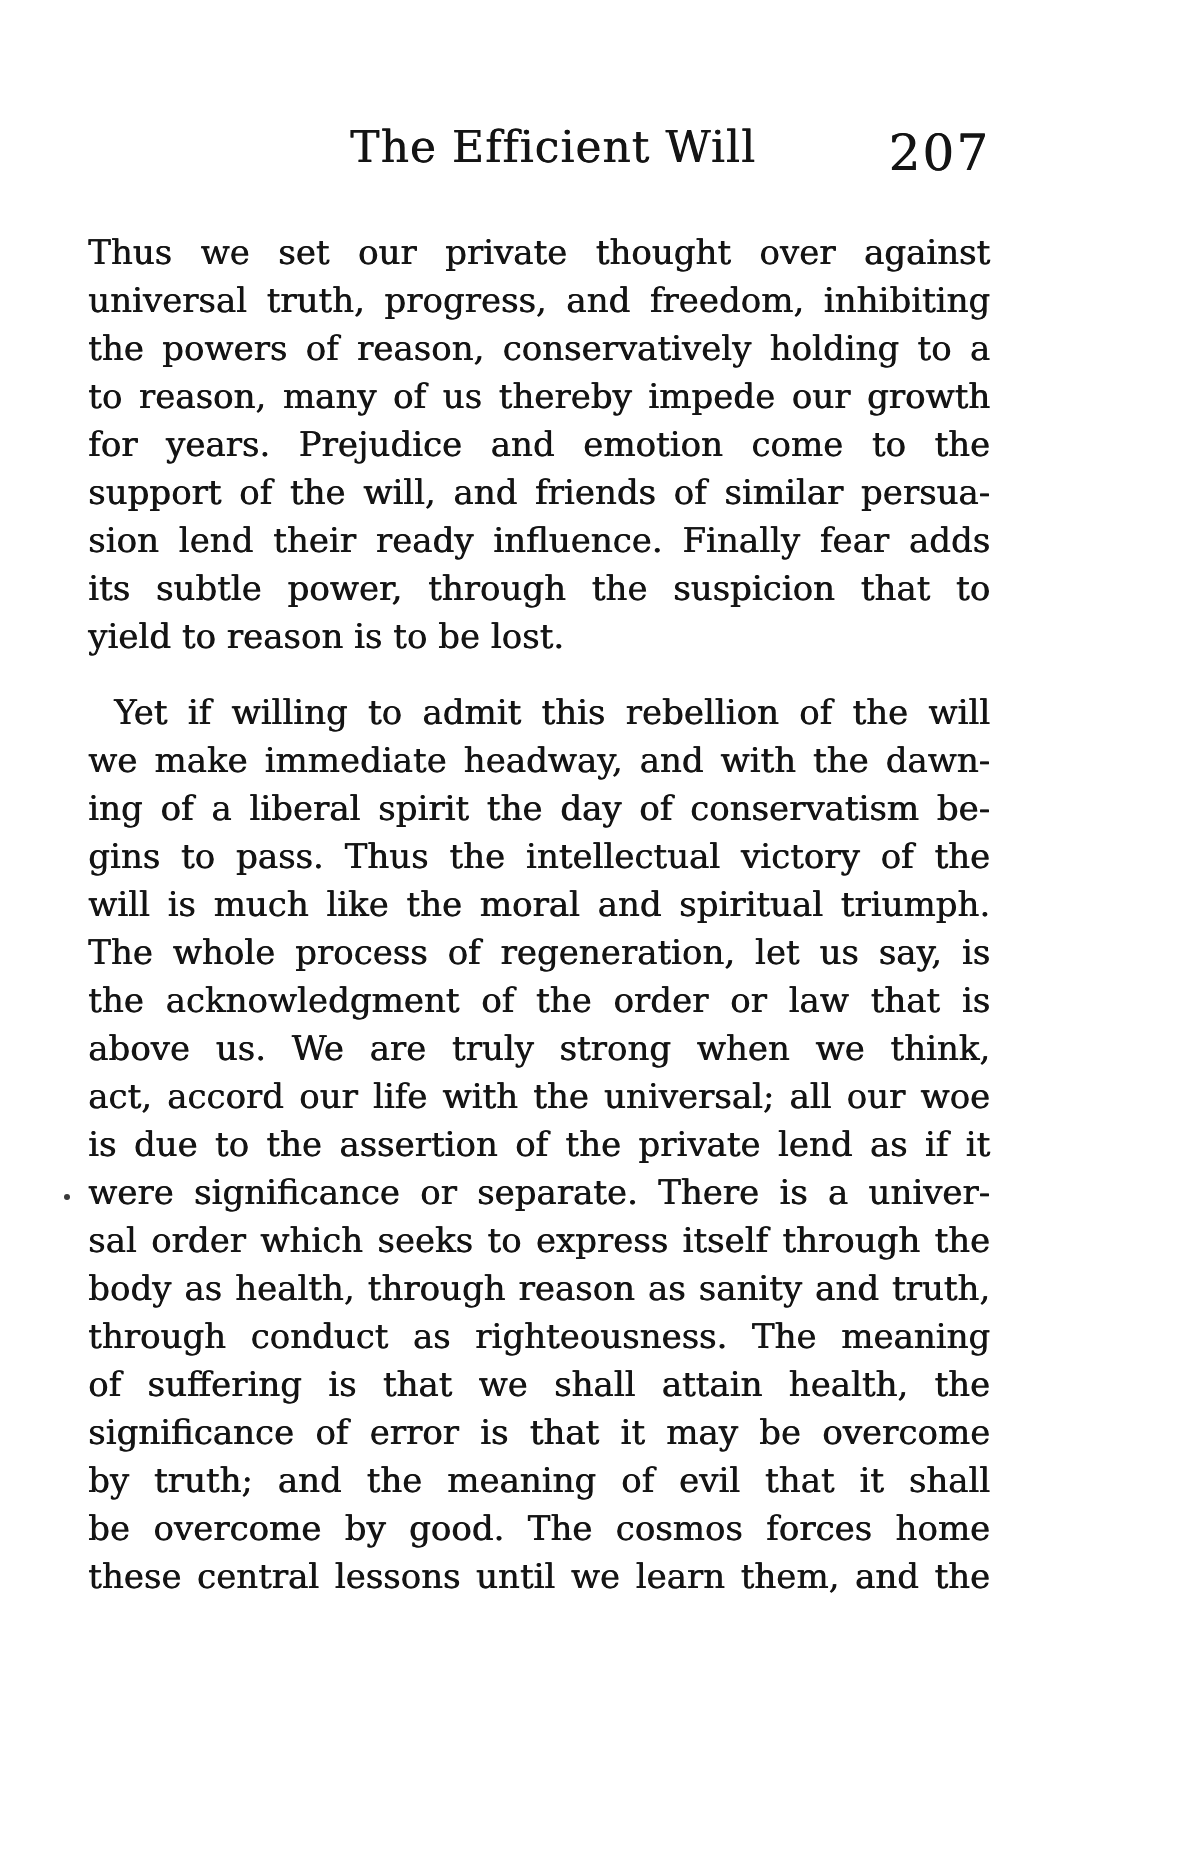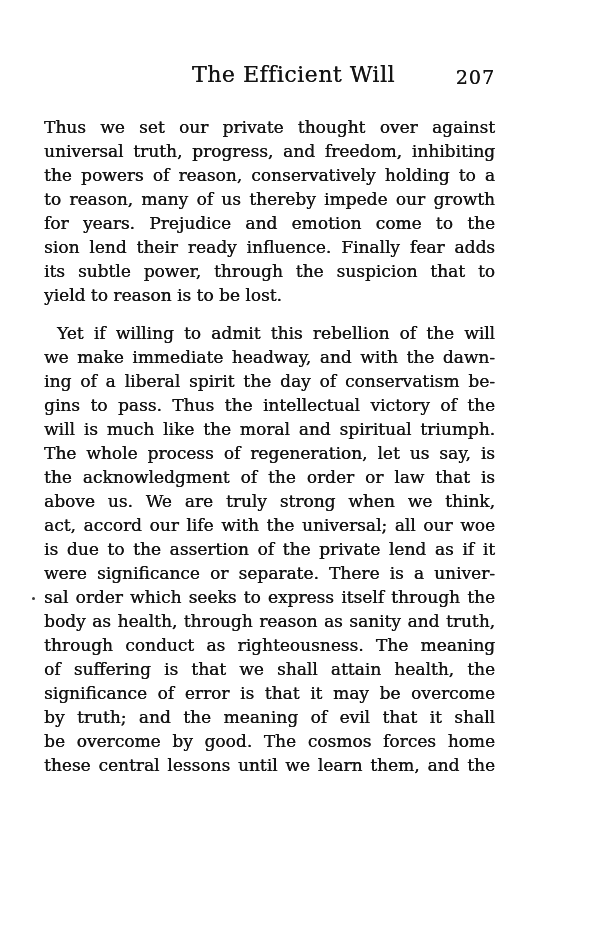--- a/index.html
+++ b/index.html
@@ -21,32 +21,32 @@
     left: 44px;
     top: 60px;
     width: 451px;
     height: 32px;
   }
   .title {
     position: absolute;
     left: 50%;
     top: 0;
     transform: translateX(-50%);
-    margin-left: 24px;
+    margin-left: 7px;
     font-size: 22px;
     line-height: 30px;
     white-space: nowrap;
     letter-spacing: 0.5px;
     text-shadow: 0.25px 0 0 currentColor;
   }
   .pagenum {
     position: absolute;
     right: 0;
     top: 4px;
-    font-size: 19px;
+    font-size: 25px;
     line-height: 26px;
     letter-spacing: 1px;
     text-shadow: 0.25px 0 0 currentColor;
   }
   .body {
     position: absolute;
     left: 44px;
     top: 115px;
     width: 451px;
   }
@@ -89,20 +89,21 @@
     <span class="pagenum">207</span>
   </div>
 
   <div class="body">
     <div class="para p1">
         <div class="line">Thus we set our private thought over against</div>
         <div class="line">universal truth, progress, and freedom, inhibiting</div>
         <div class="line">the powers of reason, conservatively holding to a</div>
         <div class="line">to reason, many of us thereby impede our growth</div>
         <div class="line">for years.  Prejudice and emotion come to the</div>
+        <div class="line">support of the will, and friends of similar persua-</div>
         <div class="line">sion lend their ready influence.  Finally fear adds</div>
         <div class="line">its subtle power, through the suspicion that to</div>
         <div class="line">yield to reason is to be lost.</div>
       </div>
     <div class="para p2 indent-first">
         <div class="line">Yet if willing to admit this rebellion of the will</div>
         <div class="line">we make immediate headway, and with the dawn-</div>
         <div class="line">ing of a liberal spirit the day of conservatism be-</div>
         <div class="line">gins to pass.  Thus the intellectual victory of the</div>
         <div class="line">will is much like the moral and spiritual triumph.</div>

